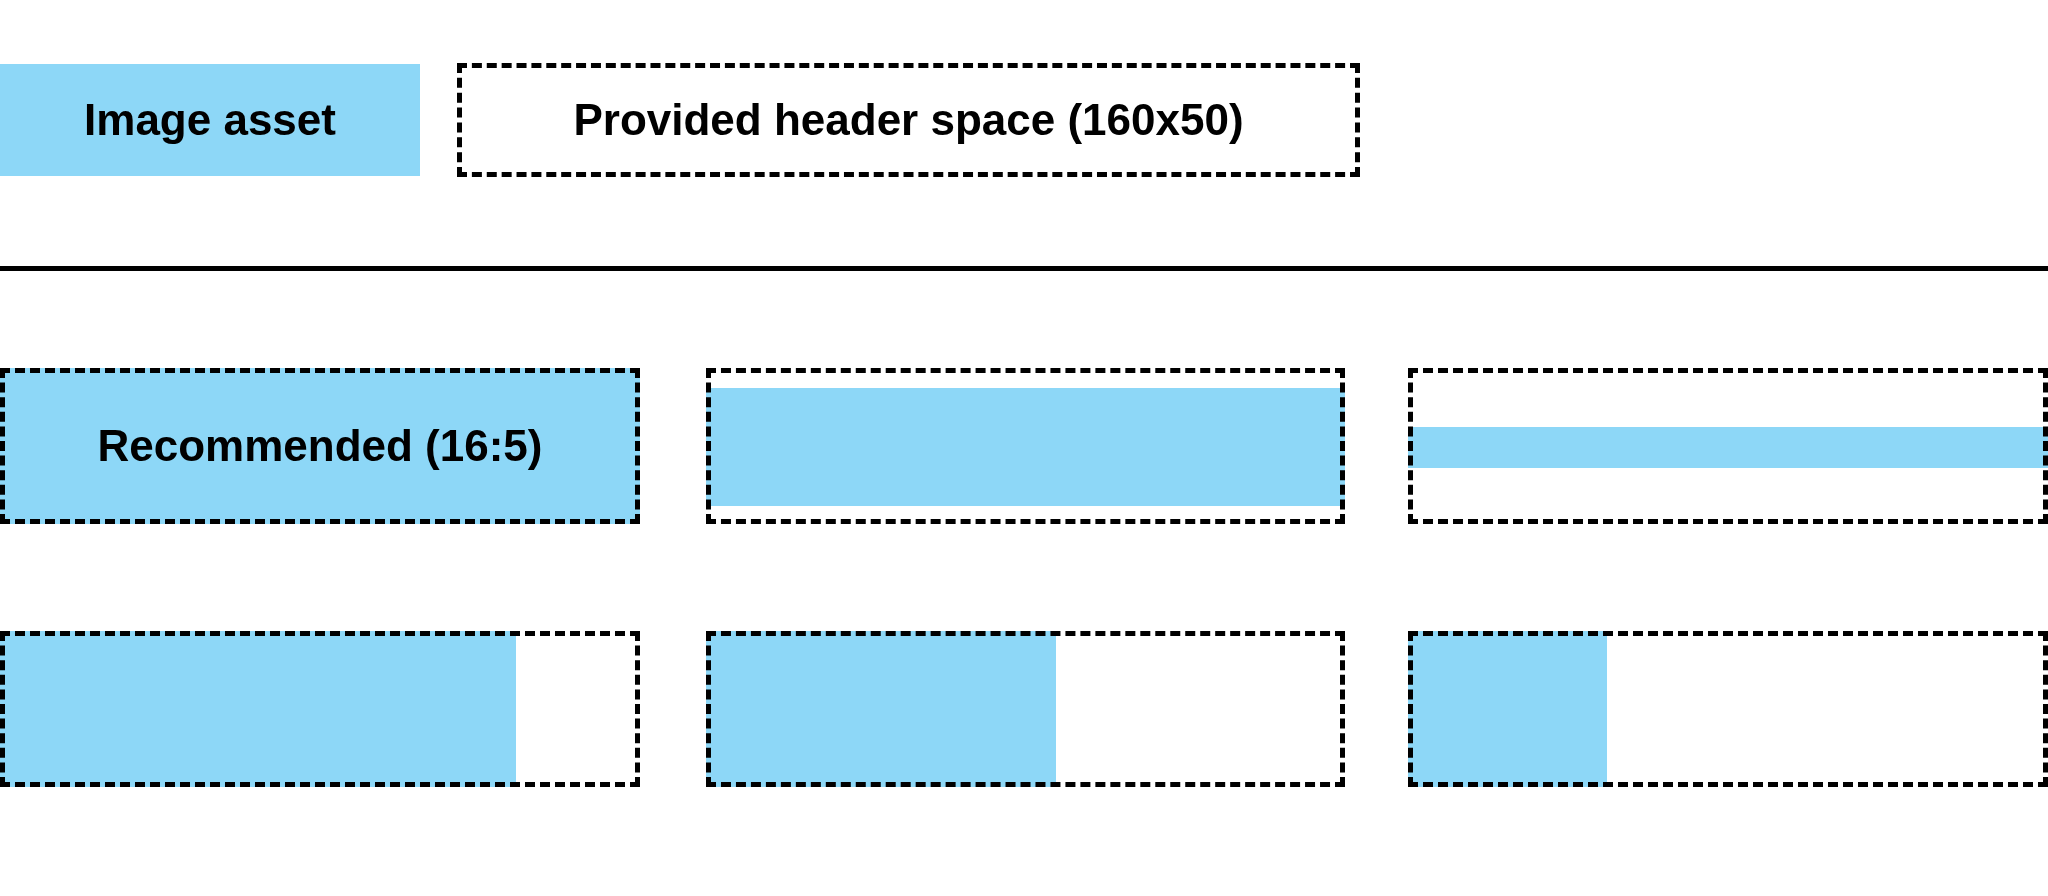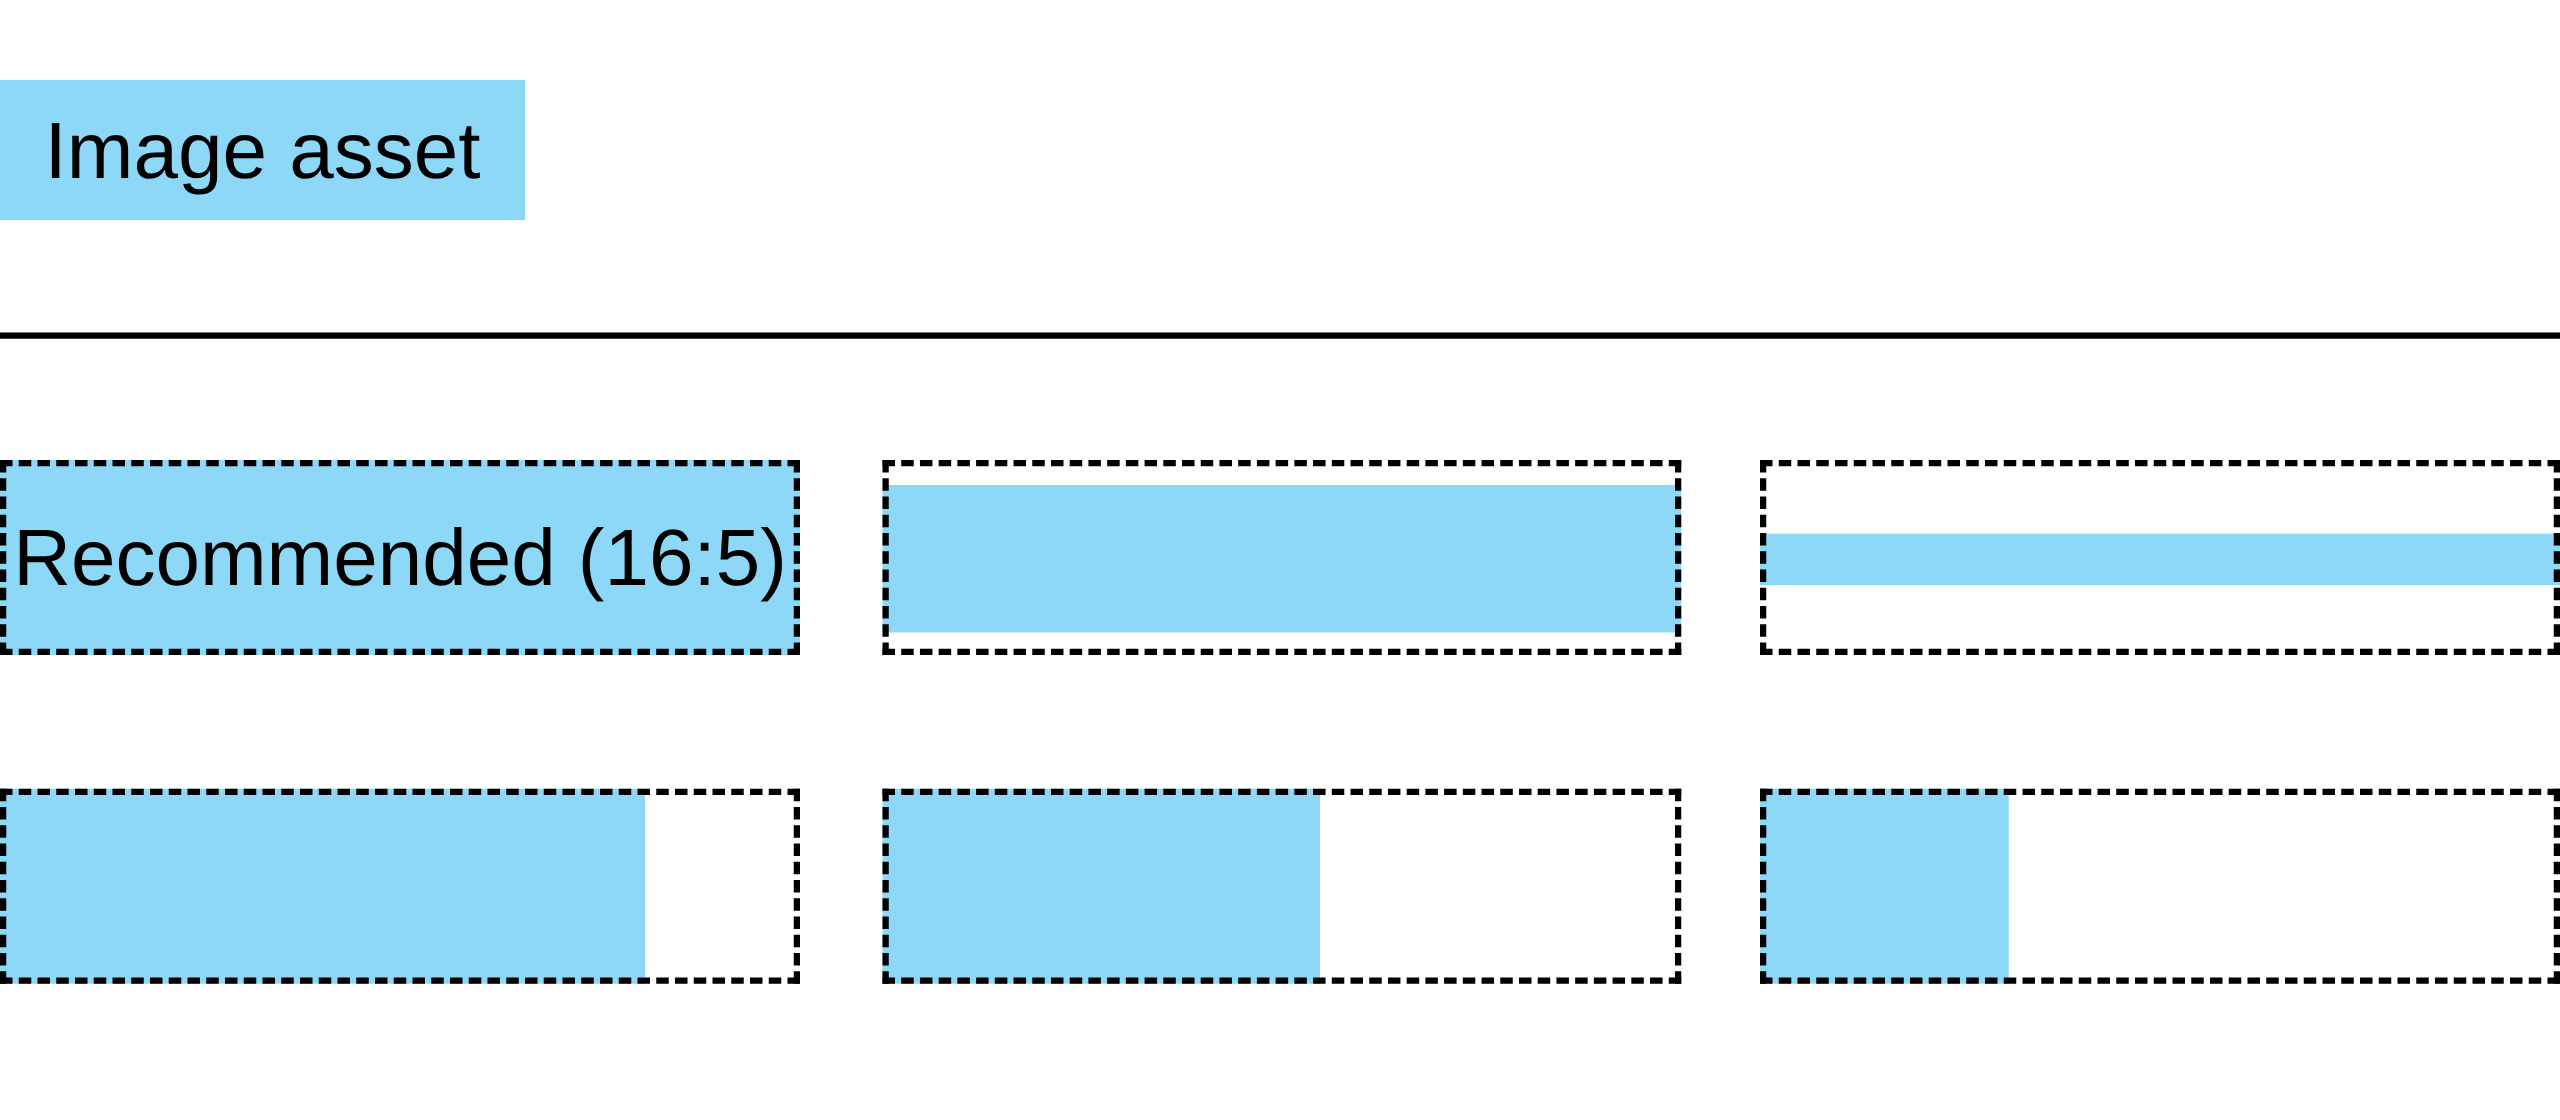--- a/index.html
+++ b/index.html
@@ -14,24 +14,25 @@
   .canvas {
     position: relative;
     width: 2048px;
     height: 896px;
     background: #ffffff;
     overflow: hidden;
     font-family: "Liberation Sans", sans-serif;
     color: var(--ink);
   }
   .label {
-    font-size: 64px;
+    font-size: 44px;
     line-height: 1.1;
     color: var(--ink);
     white-space: nowrap;
+    font-weight: bold;
   }
   
   .legend-swatch {
     position: absolute;
     left: 0; top: 64px;
     width: 420px; height: 112px;
     background: var(--asset-blue);
     display: flex; align-items: center; justify-content: center;
   }
   .legend-dashed {
@@ -90,20 +91,23 @@
 </style>
 </head>
 <body>
 
 <div class="canvas">
 
   <div class="legend-swatch">
     <span class="label">Image asset</span>
   </div>
 
+  <div class="legend-dashed dashed-frame">
+    <span class="label">Provided header space (160x50)</span>
+  </div>
 
   <div class="divider"></div>
 
   <div class="cell row1 col1 r1c1 dashed-frame">
     <div class="fill"></div>
     <span class="cell-label label">Recommended (16:5)</span>
   </div>
 
   <div class="cell row1 col2 r1c2 dashed-frame">
     <div class="fill"></div>

